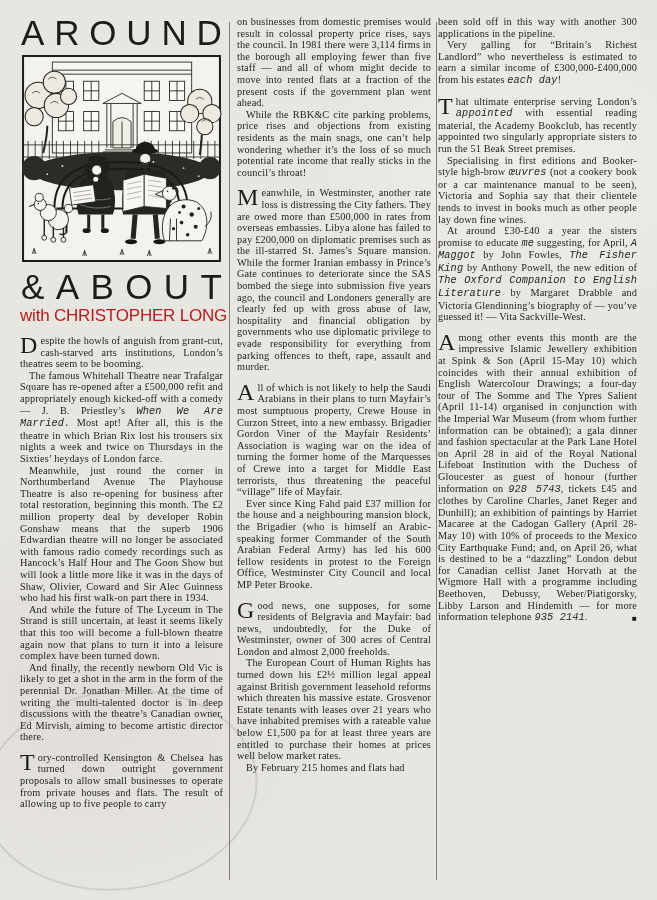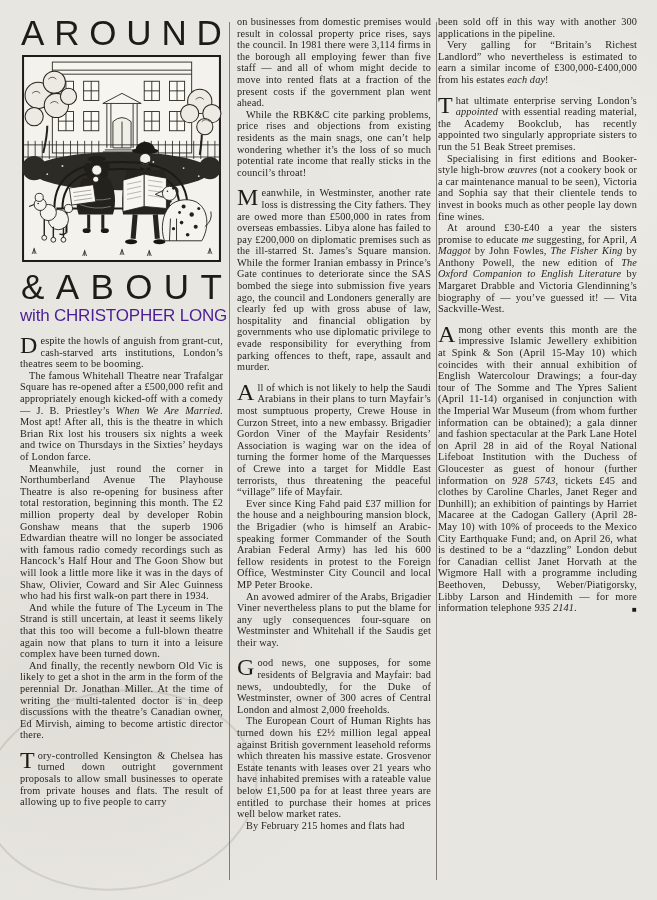--- a/index.html
+++ b/index.html
@@ -11,37 +11,37 @@
       radial-gradient(ellipse 420px 320px at 12% 78%, rgba(110,105,95,0.07), transparent 70%),
       #e8e6e0;
   }
   .col{position:absolute;top:16px;font-size:10.3px;line-height:11.6px;
        text-align:justify;letter-spacing:0.12px;hyphens:auto;-webkit-hyphens:auto;}
   .col p{margin:0;}
   .para.indent{text-indent:9px;}
   .para.section{margin-top:9px;}
   .dropcap{float:left;font-size:24px;line-height:19.5px;padding:1px 3px 0 0;color:#1d1c18;}
   .endmark{float:right;font-size:8px;line-height:11px;margin-top:2px;color:#1c1b18;}
-  i{font-style:italic;}
+  i{font-style:italic;font-family:Liberation Mono, monospace;}
 
   #col-left{left:20px;width:203px;}
   #col-mid{left:237px;width:194px;height:874px;}
   #col-right{left:438px;width:199px;height:874px;}
 
   .rule{position:absolute;top:22px;height:858px;width:1px;background:#807d76;}
   #rule-1{left:229px;}
   #rule-2{left:436px;}
 
   .masthead-title{display:flex;justify-content:space-between;align-items:flex-start;
     font-family:"Liberation Sans",sans-serif;font-size:35px;line-height:0.95;
     color:#1d1c18;padding:0 1px;font-weight:400;}
   #title2{margin-top:8px;}
   .illustration-frame{margin-top:6px;width:203px;height:207px;}
   .illustration-frame svg{display:block;width:203px;height:207px;}
-  .masthead-byline{font-family:"Liberation Sans",sans-serif;font-size:17px;color:#4c1d95;
+  .masthead-byline{font-family:"Liberation Sans",sans-serif;font-size:17px;color:#b91c1c;
     text-align:center;margin-top:6px;white-space:nowrap;letter-spacing:-0.2px;}
   .colflow{margin-top:14px;}
 
   .page-footer{position:absolute;left:18px;top:936px;font-size:11px;font-style:italic;color:#57544e;}
   .pencil-mark{position:absolute;left:-18px;top:690px;width:272px;height:196px;
     border:2px solid rgba(95,92,85,0.16);border-radius:50%;transform:rotate(-7deg);pointer-events:none;}
 </style>
 </head>
 <body>
 
@@ -253,21 +253,20 @@
 </div>
 
 <div class="rule" id="rule-1"></div>
 
 <div class="col" id="col-mid">
     <p class="para"><span>on businesses from domestic premises would result in colossal property price rises, says the council. In 1981 there were 3,114 firms in the borough all employing fewer than five staff — and all of whom might decide to move into rented flats at a fraction of the present costs if the government plan went ahead.</span></p>
     <p class="para indent"><span>While the RBK&amp;C cite parking problems, price rises and objections from existing residents as the main snags, one can’t help wondering whether it’s the loss of so much potential rate income that really sticks in the council’s throat!</span></p>
     <p class="para section"><span class="dropcap">M</span><span>eanwhile, in Westminster, another rate loss is distressing the City fathers. They are owed more than £500,000 in rates from overseas embassies. Libya alone has failed to pay £200,000 on diplomatic premises such as the ill-starred St. James’s Square mansion. While the former Iranian embassy in Prince’s Gate continues to deteriorate since the SAS bombed the siege into submission five years ago, the council and Londoners generally are clearly fed up with gross abuse of law, hospitality and financial obligation by governments who use diplomatic privilege to evade responsibility for everything from parking offences to theft, rape, assault and murder.</span></p>
     <p class="para section"><span class="dropcap">A</span><span>ll of which is not likely to help the Saudi Arabians in their plans to turn Mayfair’s most sumptuous property, Crewe House in Curzon Street, into a new embassy. Brigadier Gordon Viner of the Mayfair Residents’ Association is waging war on the idea of turning the former home of the Marquesses of Crewe into a target for Middle East terrorists, thus threatening the peaceful “village” life of Mayfair.</span></p>
     <p class="para indent"><span>Ever since King Fahd paid £37 million for the house and a neighbouring mansion block, the Brigadier (who is himself an Arabic-speaking former Commander of the South Arabian Federal Army) has led his 600 fellow residents in protest to the Foreign Office, Westminster City Council and local MP Peter Brooke.</span></p>
-    <p class="para indent"><span>An avowed admirer of the Arabs, Brigadier Viner nevertheless plans to put the blame for any ugly consequences four-square on Westminster and Whitehall if the Saudis get their way.</span></p>
     <p class="para section"><span class="dropcap">G</span><span>ood news, one supposes, for some residents of Belgravia and Mayfair: bad news, undoubtedly, for the Duke of Westminster, owner of 300 acres of Central London and almost 2,000 freeholds.</span></p>
     <p class="para indent"><span>The European Court of Human Rights has turned down his £2½ million legal appeal against British government leasehold reforms which threaten his massive estate. Grosvenor Estate tenants with leases over 21 years who have inhabited premises with a rateable value below £1,500 pa for at least three years are entitled to purchase their homes at prices well below market rates.</span></p>
     <p class="para indent"><span>By February 215 homes and flats had</span></p>
   </div>
 
 <div class="rule" id="rule-2"></div>
 
 <div class="col" id="col-right">
     <p class="para"><span>been sold off in this way with another 300 applications in the pipeline.</span></p>
     <p class="para indent"><span>Very galling for “Britain’s Richest Landlord” who nevertheless is estimated to earn a similar income of £300,000-£400,000 from his estates </span><i>each day</i><span>!</span></p>

